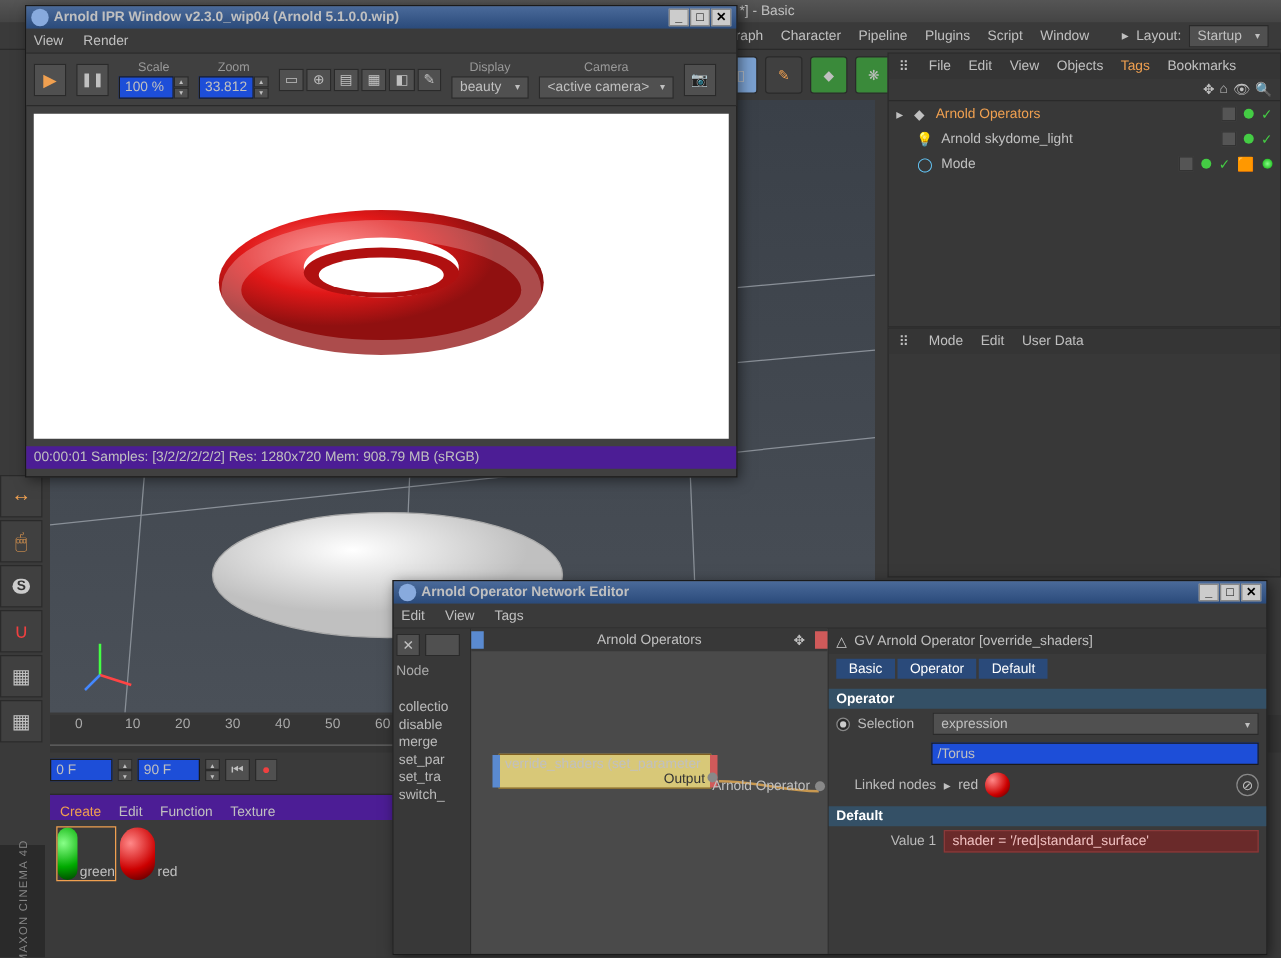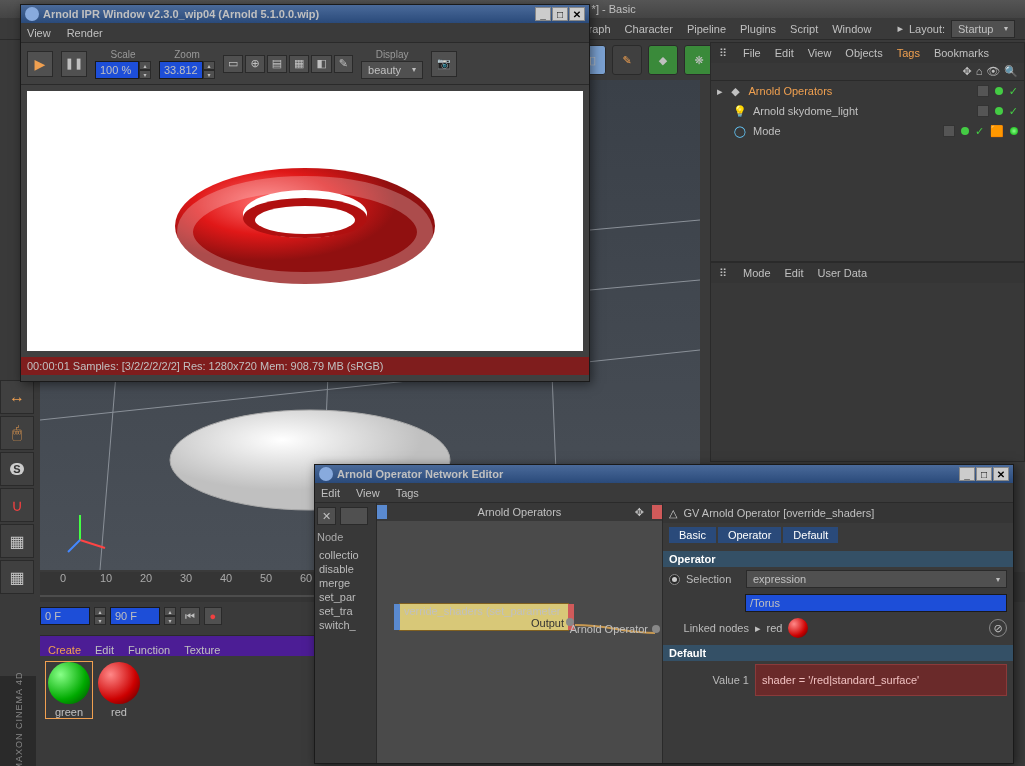--- a/index.html
+++ b/index.html
@@ -36,21 +36,21 @@
 #left-tools{position:absolute;left:0;top:380px;width:36px;display:flex;flex-direction:column;gap:2px}
 #left-tools .tool{width:34px;height:34px;background:#404040;border:1px solid #2a2a2a;display:flex;align-items:center;justify-content:center;font-size:16px}
 
 #timeline{position:absolute;left:40px;top:572px;right:0;height:30px;background:#353535;display:flex;align-items:center}
 #playback{position:absolute;left:40px;top:602px;height:28px;display:flex;align-items:center;gap:4px}
 
 #matmgr{position:absolute;left:40px;top:635px;width:300px;height:130px;background:#3a3a3a;border-top:1px solid #2a2a2a}
 #matmgr .tabs{height:20px;display:flex;align-items:flex-end;gap:14px;padding:0 8px;background:#4c1d95}
 #matmgr .tabs .active{color:#f0a050}
 #matmgr .mats{display:flex;gap:4px;padding:6px}
-.matcell{width:46px;display:flex;flex-direction:column;align-items:center;gap:2px}
+.matcell{width:46px;display:flex;flex-direction:row;align-items:flex-end;gap:2px}
 .matball{width:42px;height:42px;border-radius:21px}
 .matball.green{background:radial-gradient(circle at 30% 30%,#8f8,#0a0 60%,#040)}
 .matball.red{background:radial-gradient(circle at 30% 30%,#f88,#c00 60%,#400)}
 .matcell.sel{outline:1px solid #f0a050}
 
 #objmgr{position:absolute;left:710px;top:42px;width:315px;height:220px;background:#383838;border:1px solid #2a2a2a}
 #objmgr .omenu{height:20px;display:flex;align-items:center;gap:14px;padding:0 8px;background:#353535}
 #objmgr .omenu .tg{color:#f0a050}
 #objmgr .row{height:20px;display:flex;align-items:center;padding:0 6px;gap:6px}
 #objmgr .row .name{flex:1}
@@ -58,43 +58,43 @@
 .dot{width:8px;height:8px;border-radius:4px}
 .tagbox{width:12px;height:12px;background:#555;border:1px solid #333}
 .objico{width:14px;height:14px;display:flex;align-items:center;justify-content:center}
 
 #attrmgr{position:absolute;left:710px;top:262px;width:315px;height:200px;background:#383838;border:1px solid #2a2a2a}
 #attrmgr .omenu{height:20px;display:flex;align-items:center;gap:14px;padding:0 8px;background:#353535}
 
 
 #ipr{left:20px;top:4px;width:570px;height:378px}
 #ipr .rview{margin:6px;background:#fff;height:260px;display:flex;align-items:center;justify-content:center;position:relative}
-#ipr .status{height:18px;background:#7f1d1d;padding:0 6px;display:flex;align-items:center;color:#aaa;font-size:10px}
+#ipr .status{height:18px;background:#4c1d95;padding:0 6px;display:flex;align-items:center;color:#aaa;font-size:10px}
 
 
 #opedit{left:314px;top:464px;width:700px;height:300px}
 #opedit .body{display:flex;height:260px}
 #opedit .left{width:348px;background:#404040;border-right:1px solid #2a2a2a;display:flex}
 #opedit .nodelist{width:62px;background:#383838;border-right:1px solid #2a2a2a;padding:4px 2px}
-#opedit .nodelist .hdr{color:#aaa;margin-bottom:5px}
+#opedit .nodelist .hdr{color:#aaa;margin-bottom:16px}
 #opedit .nodelist .item{color:#bbb;padding:1px 2px;overflow:hidden;white-space:nowrap}
 #opedit .graph{flex:1;background:#4a4a4a;position:relative}
 #opedit .graphhdr{height:18px;background:#383838;display:flex;align-items:center;justify-content:center;position:relative}
 #opedit .graphhdr .chip{position:absolute;width:10px;height:14px}
 #opedit .right{flex:1;background:#3a3a3a;padding:0}
 #opedit .rhdr{height:20px;display:flex;align-items:center;gap:6px;padding:0 6px;background:#353535}
 #opedit .rtabs{display:flex;gap:2px;padding:4px 6px}
 #opedit .rtabs .tab{background:#2a4a7a;padding:2px 10px;color:#fff}
 #opedit .section{background:#345066;color:#fff;padding:2px 6px;margin-top:4px;font-weight:bold}
 #opedit .field{display:flex;align-items:center;gap:6px;padding:3px 6px}
 #opedit .field .flbl{width:80px;text-align:right;color:#bbb}
 #opedit .wide{flex:1}
 .radio{width:11px;height:11px;border-radius:6px;border:1px solid #888;background:#2a2a2a;display:inline-block}
 .radio.on:after{content:"";display:block;width:5px;height:5px;background:#ccc;border-radius:3px;margin:2px}
-.exprbox{background:#6a2a2a;border:1px solid #8a3a3a;color:#f0c0c0;padding:2px 6px;height:32px;display:flex;align-items:center}
+.exprbox{background:#6a2a2a;border:1px solid #8a3a3a;color:#f0c0c0;padding:2px 6px;height:18px;display:flex;align-items:center}
 .slidertrack{height:4px;background:#2a2a2a;flex:1;position:relative}
 .sliderknob{position:absolute;left:0;top:-5px;width:8px;height:14px;background:#f0a050}
 
 .node{position:absolute;background:#d8c878;border:1px solid #806020;color:#000;padding:1px 4px;font-size:10px}
 .node .out{position:absolute;right:-6px;bottom:4px;width:8px;height:8px;background:#888;border-radius:4px}
 .portnode{position:absolute;right:2px;top:120px;display:flex;align-items:center;gap:4px;color:#999;font-size:10px}
 .portnode .pin{width:8px;height:8px;border-radius:4px;background:#888}
 
 #maxon{position:absolute;left:0;bottom:0;width:36px;height:90px;background:#2a2a2a;display:flex;align-items:center;justify-content:center}
 #maxon span{transform:rotate(-90deg);font-size:9px;color:#888;letter-spacing:1px;white-space:nowrap}
@@ -315,20 +315,26 @@
       <div class="btn">▦</div>
       <div class="btn">◧</div>
       <div class="btn">✎</div>
     </div>
     <div class="labelcol">
       <span class="lbl">Display</span>
       <div class="dropdown" style="width:62px">
           <span>beauty</span>
         </div>
     </div>
+    <div class="labelcol">
+      <span class="lbl">Camera</span>
+      <div class="dropdown" style="width:108px">
+          <span>&lt;active camera&gt;</span>
+        </div>
+    </div>
     <div class="btn" style="width:26px;height:26px">📷</div>
   </div>
   <div class="rview">
     <svg width="420" height="250">
       <defs>
         <radialGradient id="rr" cx="35%" cy="30%">
             <stop offset="0%" stop-color="#ff7070"></stop>
             <stop offset="55%" stop-color="#e01818"></stop>
             <stop offset="100%" stop-color="#901010"></stop>
           </radialGradient>

